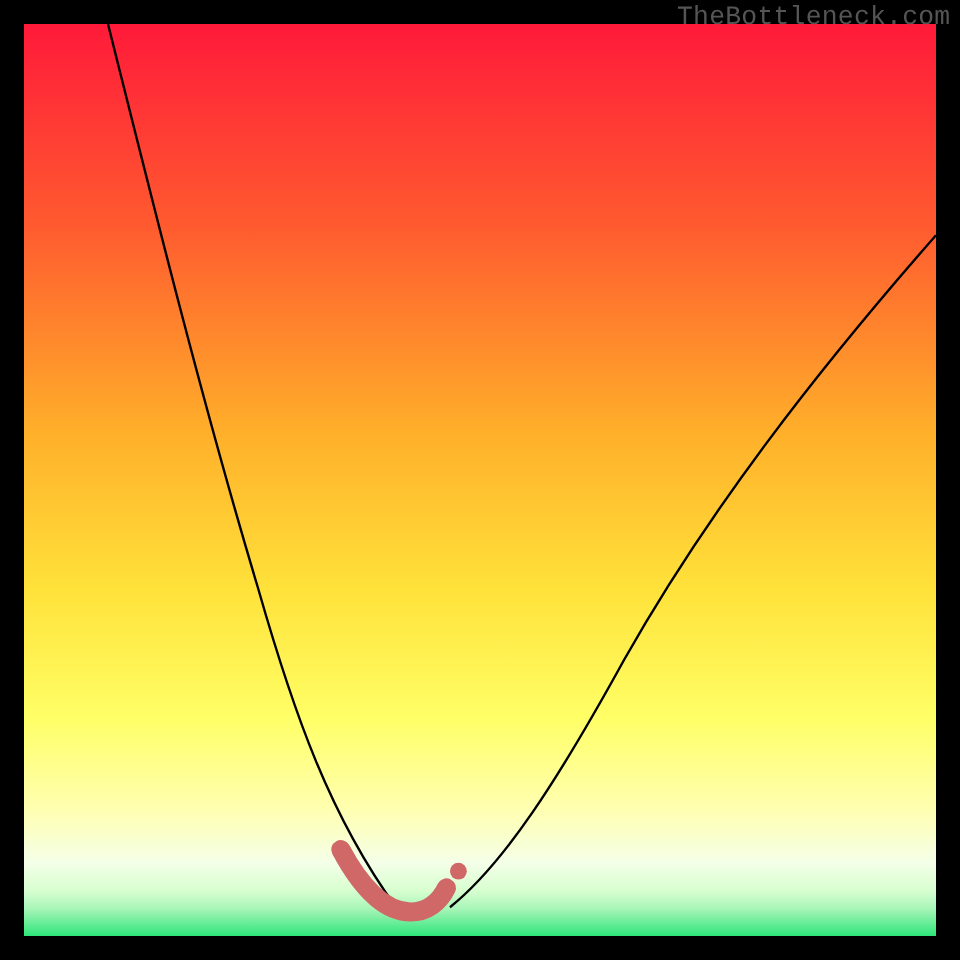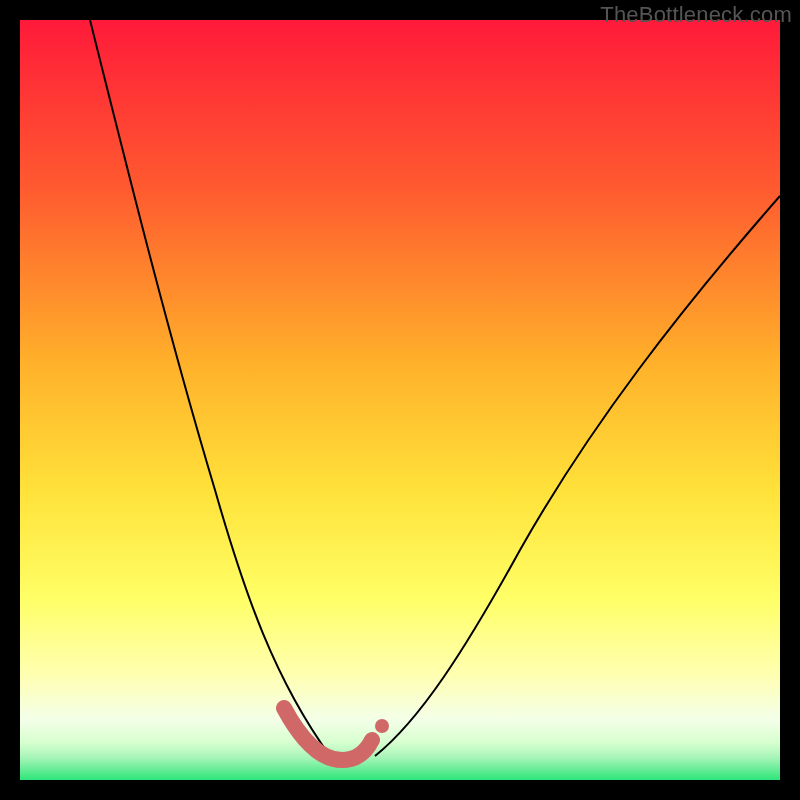--- a/index.html
+++ b/index.html
@@ -27,20 +27,21 @@
     height: 760px;
   }
   .watermark {
     position: absolute;
     top: 2px;
     right: 8px;
     color: #555;
     font-size: 22px;
     font-weight: 500;
     letter-spacing: 0.2px;
+    font-family: Liberation Mono, monospace;
   }
   svg { display: block; }
 </style>
 </head>
 <body>
 
 <div class="frame">
   <svg class="plot-area" viewBox="0 0 760 760" width="760" height="760" preserveAspectRatio="none">
     <defs>
       <linearGradient id="bg-grad" x1="0" y1="0" x2="0" y2="1">

